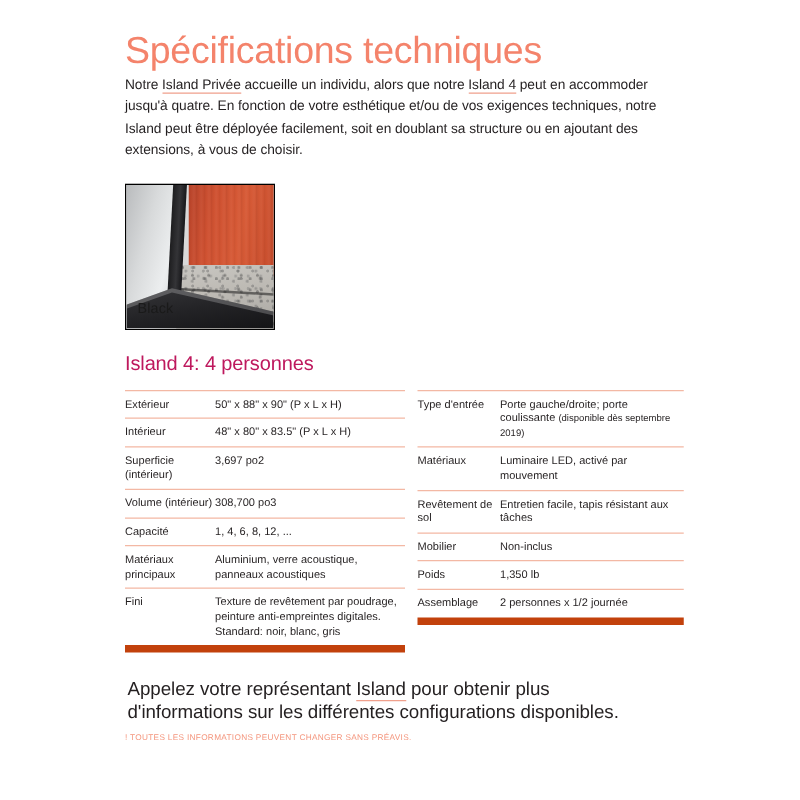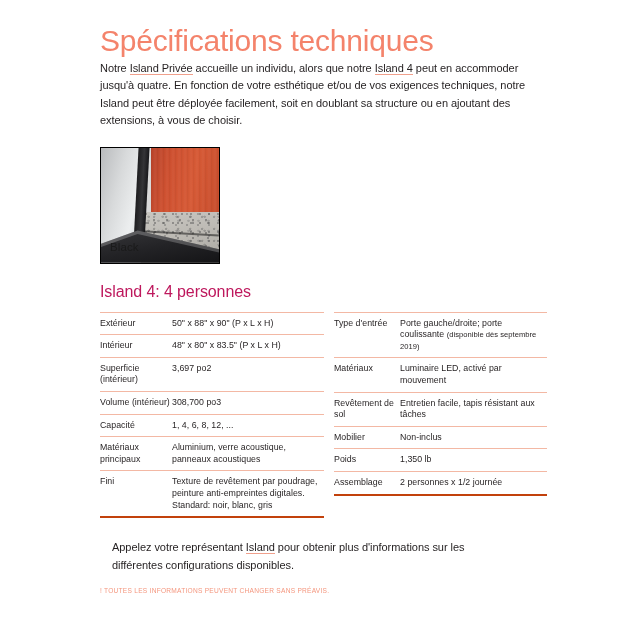--- a/index.html
+++ b/index.html
@@ -189,41 +189,41 @@
   table.spec td {
     border-top: 1px solid #f3b8a4;
     padding: 5px 0 5px 0;
     vertical-align: top;
     font-size: 8.8px;
     line-height: 11.6px;
     color: #231f20;
     letter-spacing: 0.02px;
   }
   table.spec tr:last-child td {
-    border-bottom: 2px solid #c2410c;
+    border-bottom: 6px solid #c2410c;
   }
   td.k {
     width: 72px;
     padding-right: 6px;
   }
   td.v { padding-right: 4px; }
   .spec-col.right td.k { width: 66px; }
 
   .sub {
     font-size: 7.6px;
   }
 
   
   .footer {
     margin-top: 21px;
     width: 430px;
   }
   .footer-text {
-    margin: 12px;
-    font-size: 11px;
+    margin: 2px;
+    font-size: 15px;
     line-height: 17.5px;
     color: #231f20;
     letter-spacing: -0.05px;
   }
   .disclaimer {
     margin: 8px 0 0 0;
     font-size: 6.6px;
     line-height: 9px;
     letter-spacing: 0.25px;
     color: #f4967e;

